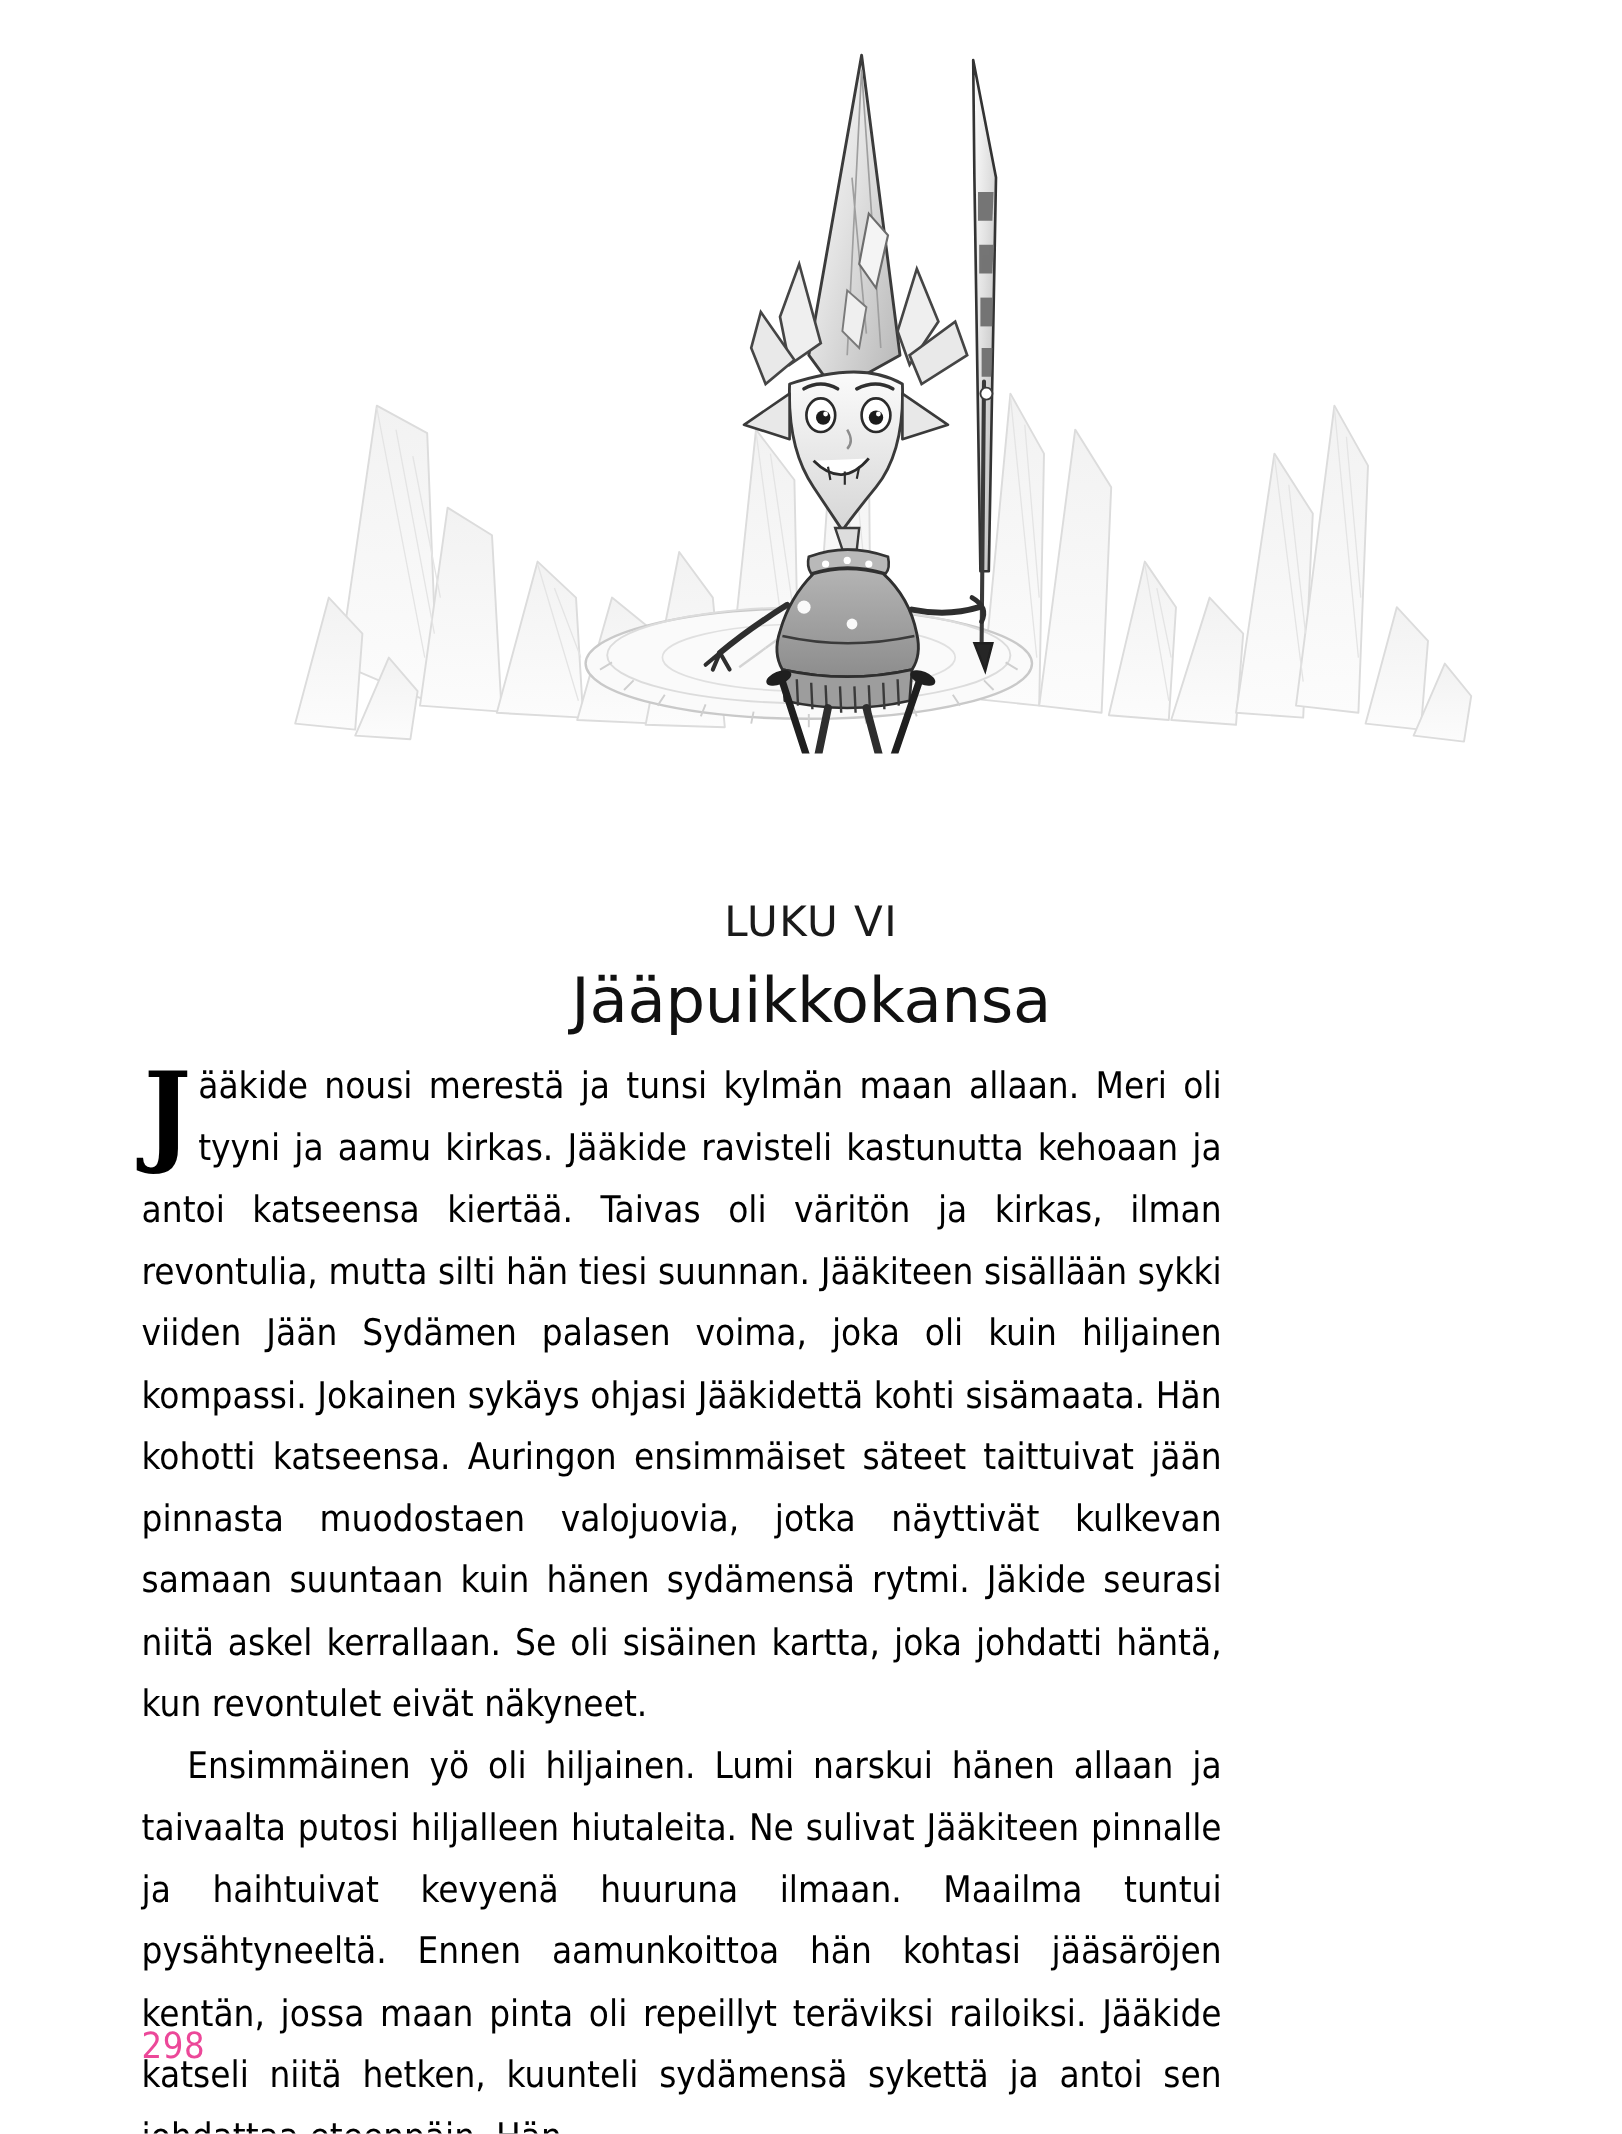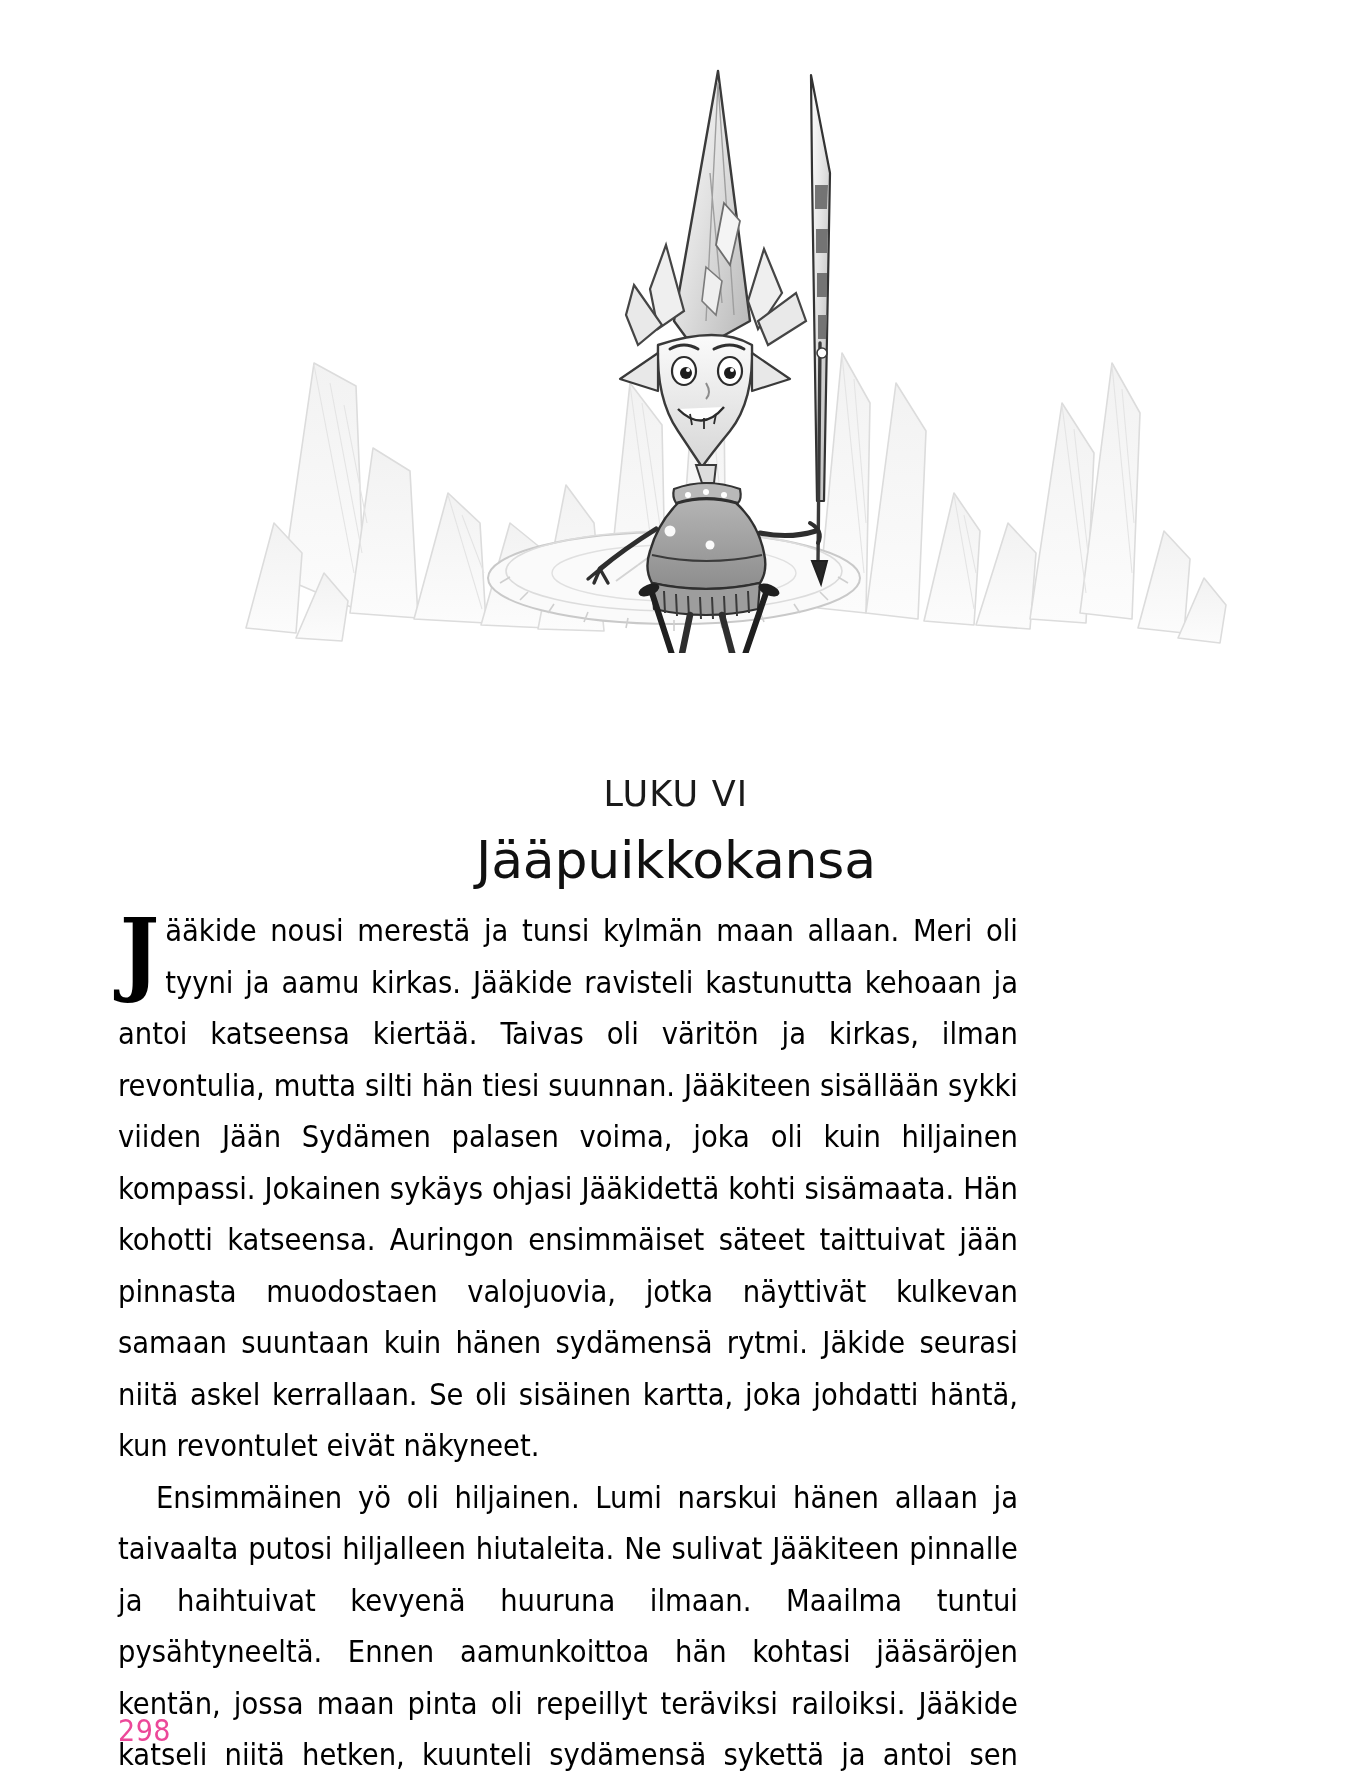--- a/index.html
+++ b/index.html
@@ -15,21 +15,20 @@
     overflow: hidden;
     position: relative;
   }
 
   .page {
     position: relative;
     width: 1352px;
     height: 1430px;
     background: #ffffff;
     box-sizing: border-box;
-    margin-top: 25px;
   }
 
   
   .illustration {
     position: absolute;
     left: 118px;
     top: 28px;
     width: 1110px;
     height: 600px;
   }

